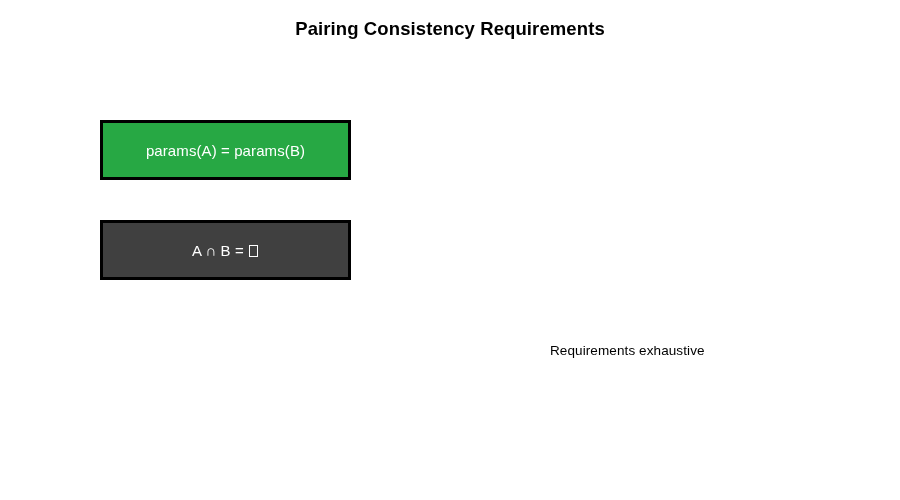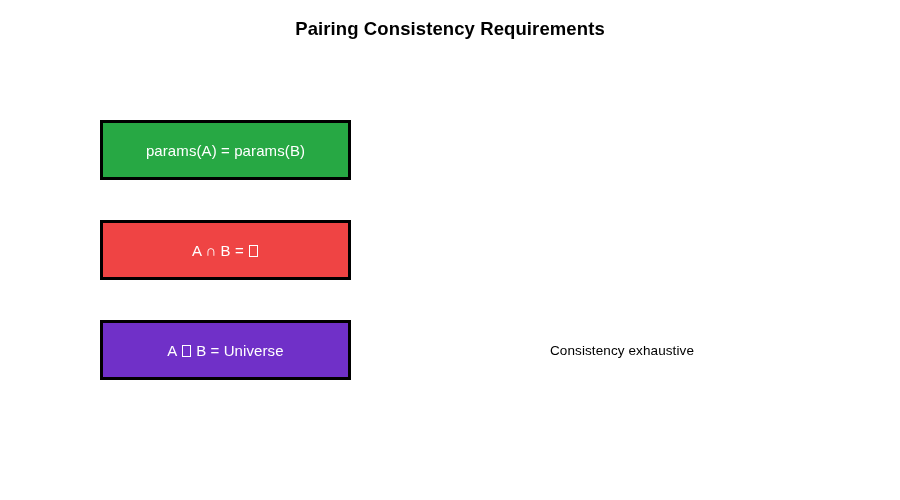--- a/index.html
+++ b/index.html
@@ -88,29 +88,24 @@
 
   <div class="req-row" style="top:120px;">
     <div class="req-box" id="box-0" style="background: rgb(39, 168, 68); border-color: rgb(0, 0, 0);">
       <span class="req-box-label" style="color: rgb(255, 255, 255);">
         <span>params(A) = params(B)</span><span></span>
       </span>
     </div>
   </div>
 
   <div class="req-row" style="top:220px;">
-    <div class="req-box" id="box-1" style="background: #ef4444; border-color: rgb(0, 0, 0);">
+    <div class="req-box" id="box-1" style="background: #404040; border-color: rgb(0, 0, 0);">
       <span class="req-box-label" style="color: rgb(255, 255, 255);">
         <span>A ∩ B = </span><span class="tofu" style="border-color: rgb(255, 255, 255);"></span><span></span>
       </span>
     </div>
   </div>
 
   <div class="req-row" style="top:320px;">
-    <div class="req-box" id="box-2" style="background: rgb(112, 48, 200); border-color: rgb(0, 0, 0);">
-      <span class="req-box-label" style="color: rgb(255, 255, 255);">
-        <span>A </span><span class="tofu" style="border-color: rgb(255, 255, 255);"></span><span> B = Universe</span>
-      </span>
-    </div>
-    <div class="req-desc">Consistency exhaustive</div>
+    <div class="req-desc">Requirements exhaustive</div>
   </div>
 
 </div>
 
 </body></html>

